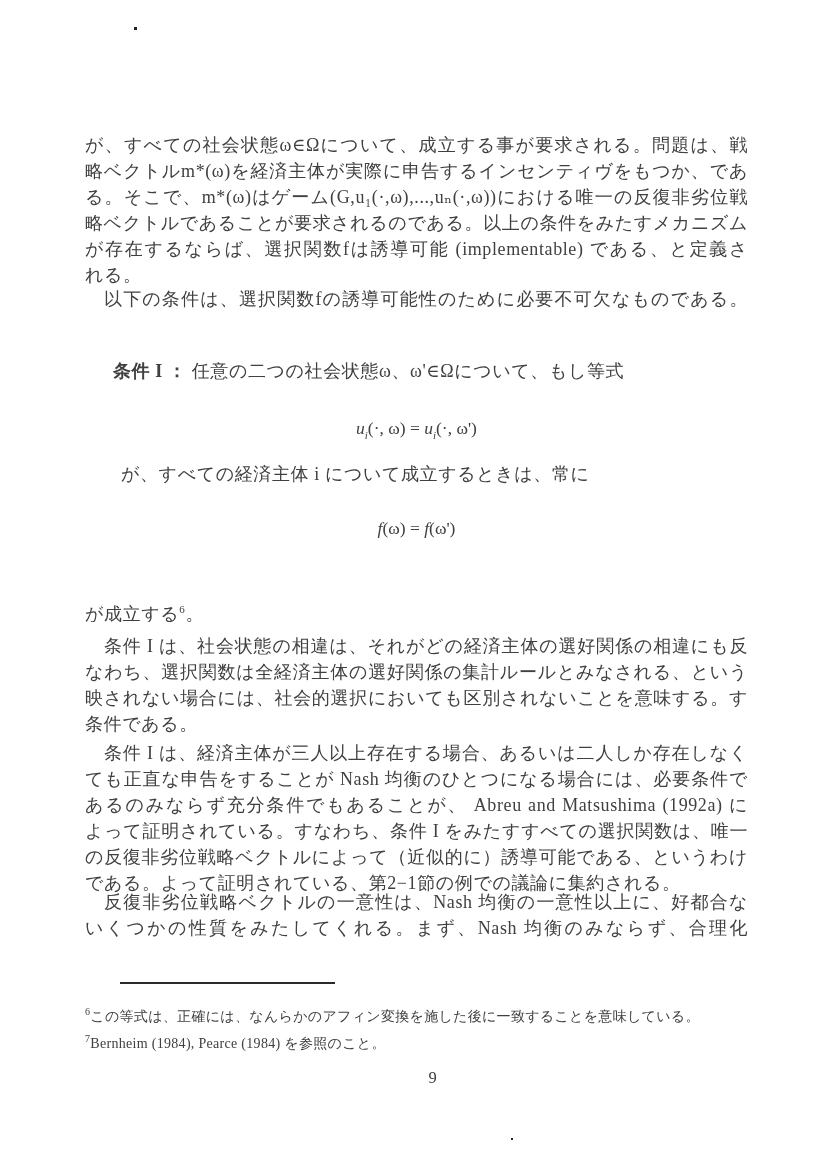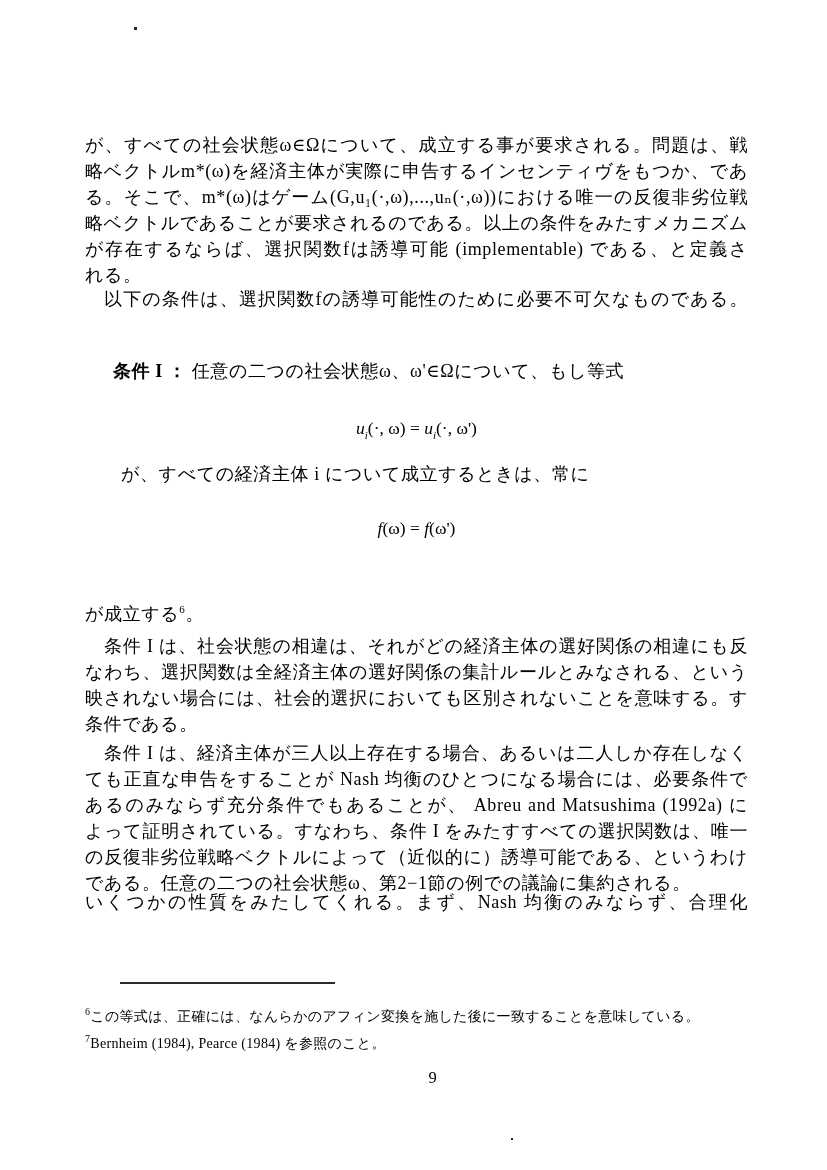--- a/index.html
+++ b/index.html
@@ -1,21 +1,21 @@
 <!DOCTYPE html>
 <html><head>
 <meta charset="utf-8">
 <style>
   html,body{margin:0;padding:0;background:#e8e8e8;}
   .page{
     position:relative;
     width:827px;height:1170px;
     margin:0 auto;
     background:#ffffff;
-    color:#000000;
+    color:#404040;
     font-family:"Liberation Serif","DejaVu Serif",serif;
     overflow:hidden;
   }
   .block{position:absolute;left:85px;width:663px;}
   .line{
     font-size:18px;
     line-height:26px;
     height:26px;
     letter-spacing:0.6px;
     overflow:hidden;
@@ -106,24 +106,25 @@
     <div class="line fill">映されない場合には、社会的選択においても区別されないことを意味する。す</div>
     <div class="line">条件である。</div>
   </div>
 
   <div class="block" style="top:740px;">
     <div class="line fill indent1">条件 I は、経済主体が三人以上存在する場合、あるいは二人しか存在しなく</div>
     <div class="line fill">ても正直な申告をすることが Nash 均衡のひとつになる場合には、必要条件で</div>
     <div class="line fill">あるのみならず充分条件でもあることが、 Abreu and Matsushima (1992a) に</div>
     <div class="line fill">よって証明されている。すなわち、条件 I をみたすすべての選択関数は、唯一</div>
     <div class="line fill">の反復非劣位戦略ベクトルによって（近似的に）誘導可能である、というわけ</div>
-    <div class="line">である。任意の二つの社会状態ω、第2−1節の例での議論に集約される。</div>
+    <div class="line">である。よって証明されている、第2−1節の例での議論に集約される。</div>
   </div>
 
   <div class="block" style="top:889px;">
+    <div class="line fill indent1">反復非劣位戦略ベクトルの一意性は、Nash 均衡の一意性以上に、好都合な</div>
     <div class="line fill">いくつかの性質をみたしてくれる。まず、Nash 均衡のみならず、合理化</div>
   </div>
 
   <div class="fn-rule" style="top:982px;"></div>
 
   <div class="block fn" style="top:999px;">
     <div class="fn-line">
       <sup>6</sup><span>この等式は、正確には、なんらかのアフィン変換を施した後に一致することを意味している。</span>
     </div>
   </div>

